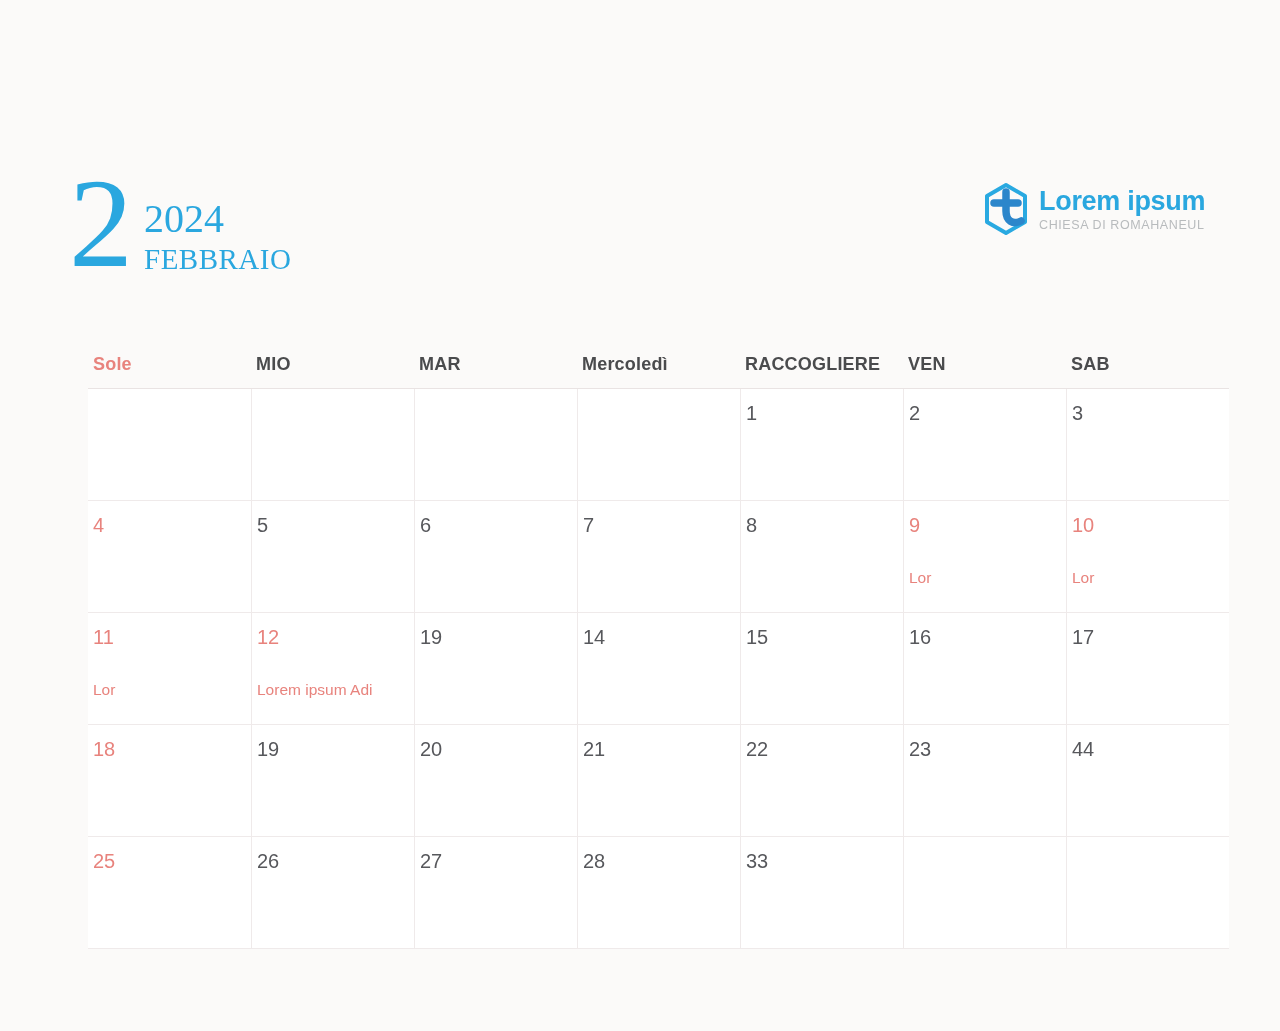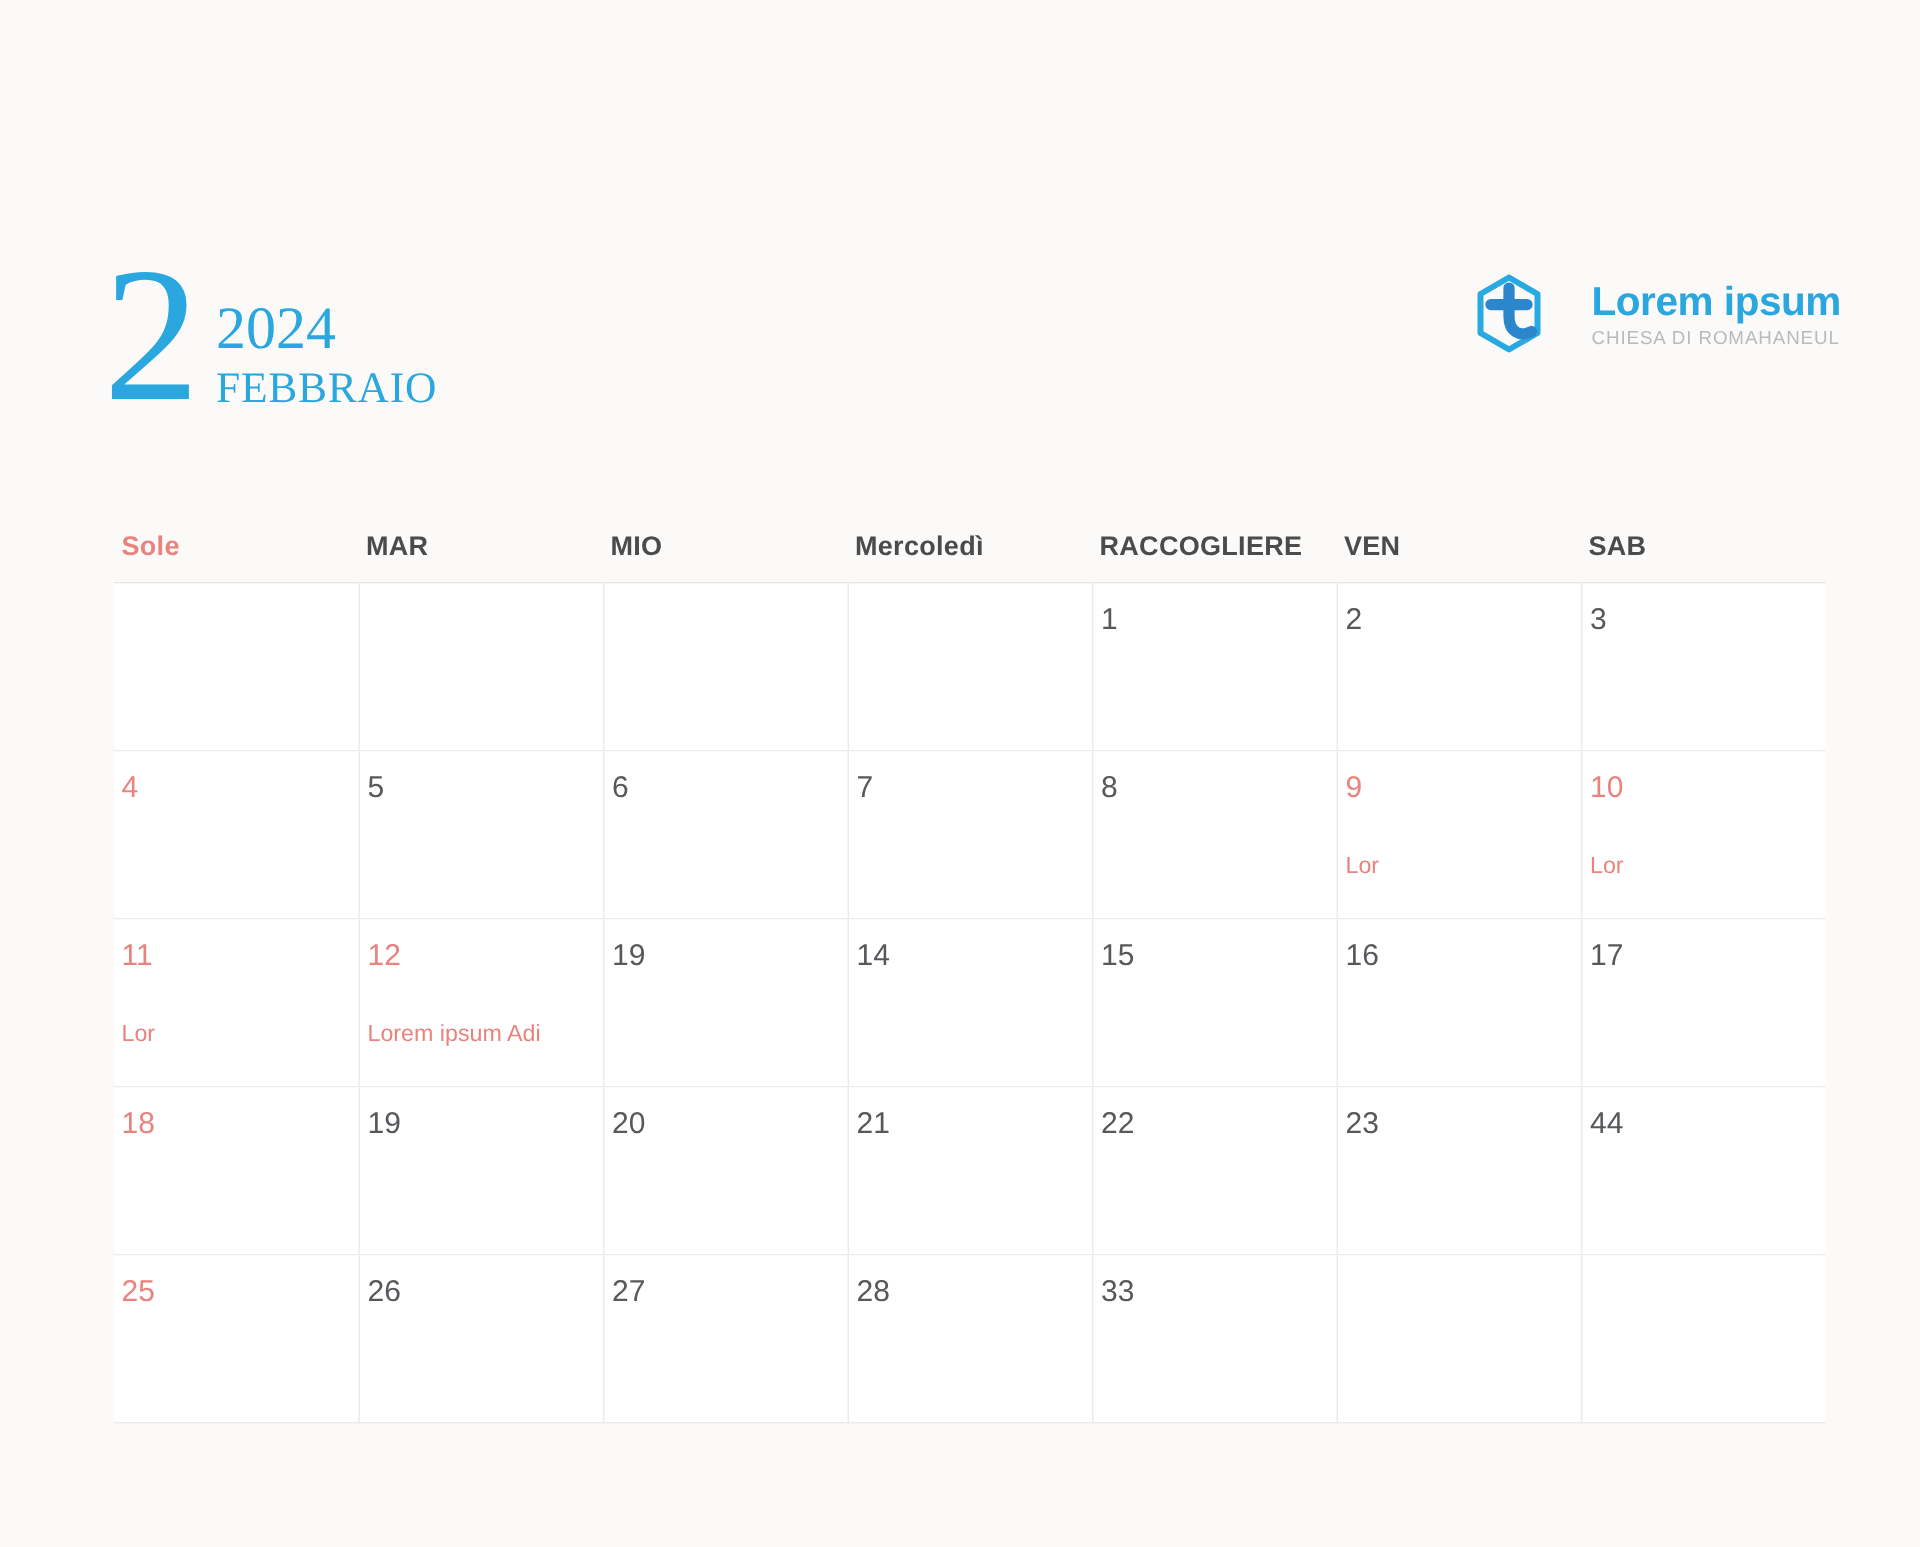--- a/index.html
+++ b/index.html
@@ -40,42 +40,41 @@
     line-height: 1.18;
     letter-spacing: 0.5px;
   }
 
   
   .logo-block {
     position: absolute;
     left: 982px; top: 182px;
     display: flex;
     align-items: center;
-    gap: 22px;
   }
   .logo-icon { width: 48px; height: 55px; flex: 0 0 auto; }
   .logo-text { margin-left: 9px; display: flex; flex-direction: column; }
   .logo-name {
     font-size: 27px;
     font-weight: bold;
     color: #2AA7DF;
     line-height: 1.05;
     letter-spacing: -0.3px;
   }
   .logo-subtitle {
     font-size: 12.5px;
     color: #B8BBBD;
     letter-spacing: 0.6px;
     margin-top: 3px;
   }
 
   
   .calendar {
     position: absolute;
-    left: 76px; top: 350px;
+    left: 88px; top: 350px;
     width: 1141px;
   }
   .weekday-row {
     display: grid;
     grid-template-columns: repeat(7, 1fr);
     height: 38px;
   }
   .weekday {
     font-size: 18px;
     font-weight: 600;
@@ -132,22 +131,22 @@
   </svg>
   <div class="logo-text">
     <span class="logo-name">Lorem ipsum</span>
     <span class="logo-subtitle">CHIESA DI ROMAHANEUL</span>
   </div>
 </div>
 
 <div class="calendar">
   <div class="weekday-row">
       <div class="weekday salmon">Sole</div>
+      <div class="weekday">MIO</div>
       <div class="weekday">MAR</div>
-      <div class="weekday">MIO</div>
       <div class="weekday">Mercoledì</div>
       <div class="weekday">RACCOGLIERE</div>
       <div class="weekday">VEN</div>
       <div class="weekday">SAB</div>
     </div>
   <div class="grid">
       <div class="cell"></div>
       <div class="cell vline"></div>
       <div class="cell vline"></div>
       <div class="cell vline"></div>

